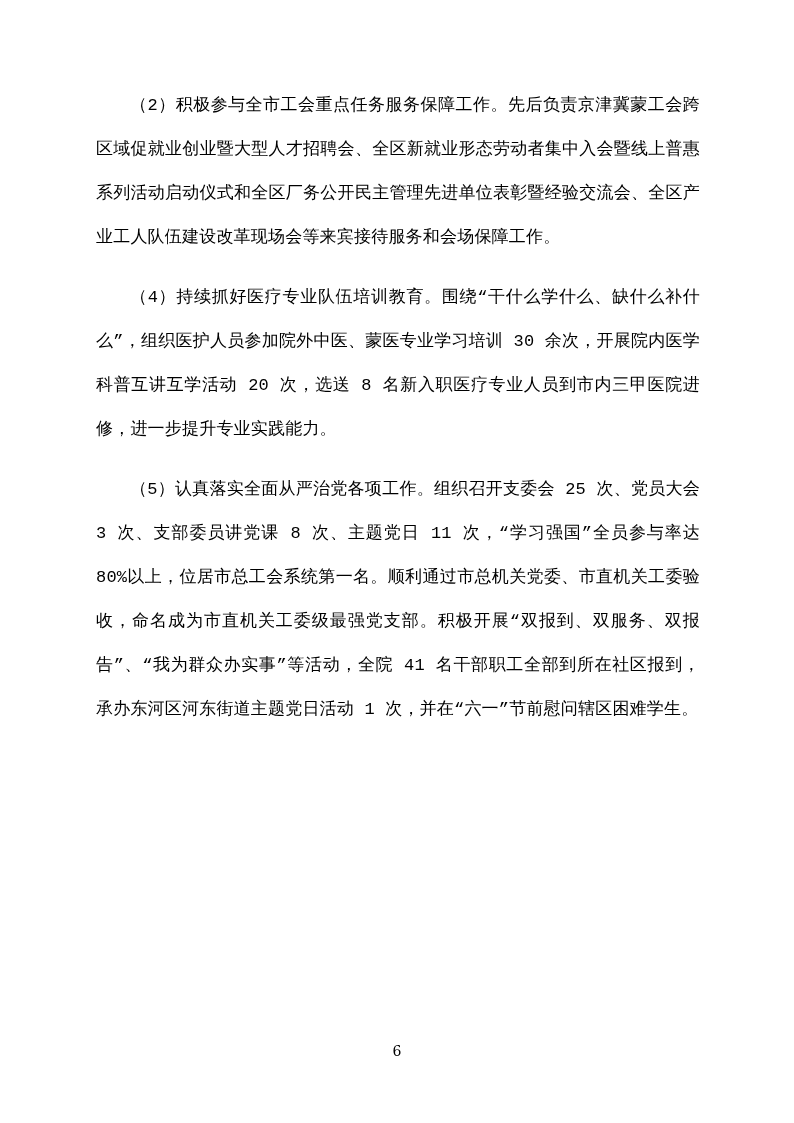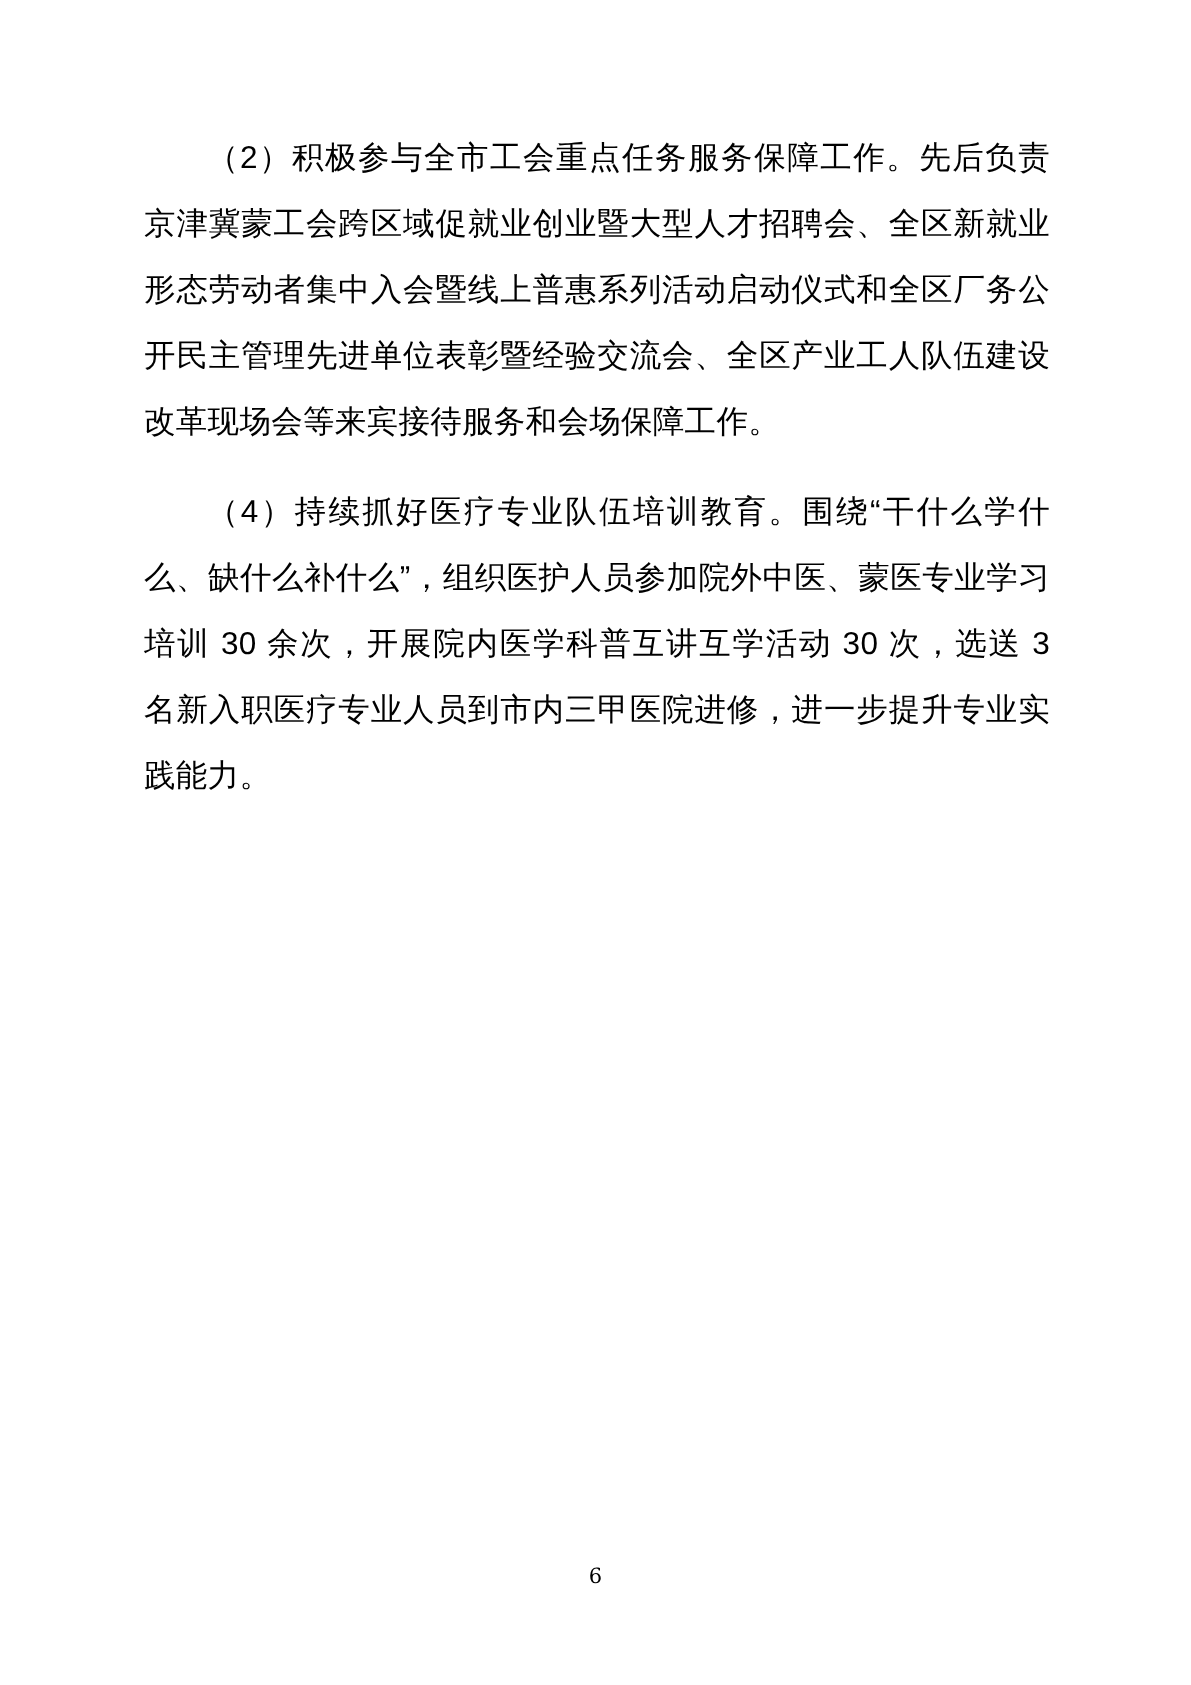--- a/index.html
+++ b/index.html
@@ -18,28 +18,28 @@
     box-sizing: border-box;
     overflow: hidden;
   }
   .content {
     position: absolute;
     left: 96px;
     top: 84px;
     width: 604px;
   }
   .para {
-    font-size: 21px;
+    font-size: 17px;
     line-height: 44px;
     color: #000000;
     text-align: justify;
     text-justify: inter-ideograph;
     margin: 0 0 16px 0;
     letter-spacing: 0.2px;
-    font-family: Liberation Sans, sans-serif;
+    font-family: Liberation Mono, monospace;
   }
   .para:last-child {
     margin-bottom: 0;
   }
   .indent {
     text-indent: 2em;
   }
   .footer {
     position: absolute;
     left: 0;
@@ -50,16 +50,17 @@
     color: #000000;
     font-family: "DejaVu Serif", "Liberation Serif", serif;
   }
 </style>
 </head>
 <body>
 
 <div class="page">
   <div class="content">
     <p class="para indent">（2）积极参与全市工会重点任务服务保障工作。先后负责京津冀蒙工会跨区域促就业创业暨大型人才招聘会、全区新就业形态劳动者集中入会暨线上普惠系列活动启动仪式和全区厂务公开民主管理先进单位表彰暨经验交流会、全区产业工人队伍建设改革现场会等来宾接待服务和会场保障工作。</p>
-    <p class="para indent">（4）持续抓好医疗专业队伍培训教育。围绕“干什么学什么、缺什么补什么”，组织医护人员参加院外中医、蒙医专业学习培训 30 余次，开展院内医学科普互讲互学活动 30 次，选送 3 名新入职医疗专业人员到市内三甲医院进修，进一步提升专业实践能力。</p>
+    <p class="para indent">（4）持续抓好医疗专业队伍培训教育。围绕“干什么学什么、缺什么补什么”，组织医护人员参加院外中医、蒙医专业学习培训 30 余次，开展院内医学科普互讲互学活动 20 次，选送 8 名新入职医疗专业人员到市内三甲医院进修，进一步提升专业实践能力。</p>
+    <p class="para indent">（5）认真落实全面从严治党各项工作。组织召开支委会 25 次、党员大会 3 次、支部委员讲党课 8 次、主题党日 11 次，“学习强国”全员参与率达 80%以上，位居市总工会系统第一名。顺利通过市总机关党委、市直机关工委验收，命名成为市直机关工委级最强党支部。积极开展“双报到、双服务、双报告”、“我为群众办实事”等活动，全院 41 名干部职工全部到所在社区报到，承办东河区河东街道主题党日活动 1 次，并在“六一”节前慰问辖区困难学生。</p>
   </div>
   <div class="footer">6</div>
 </div>
 
 </body></html>

